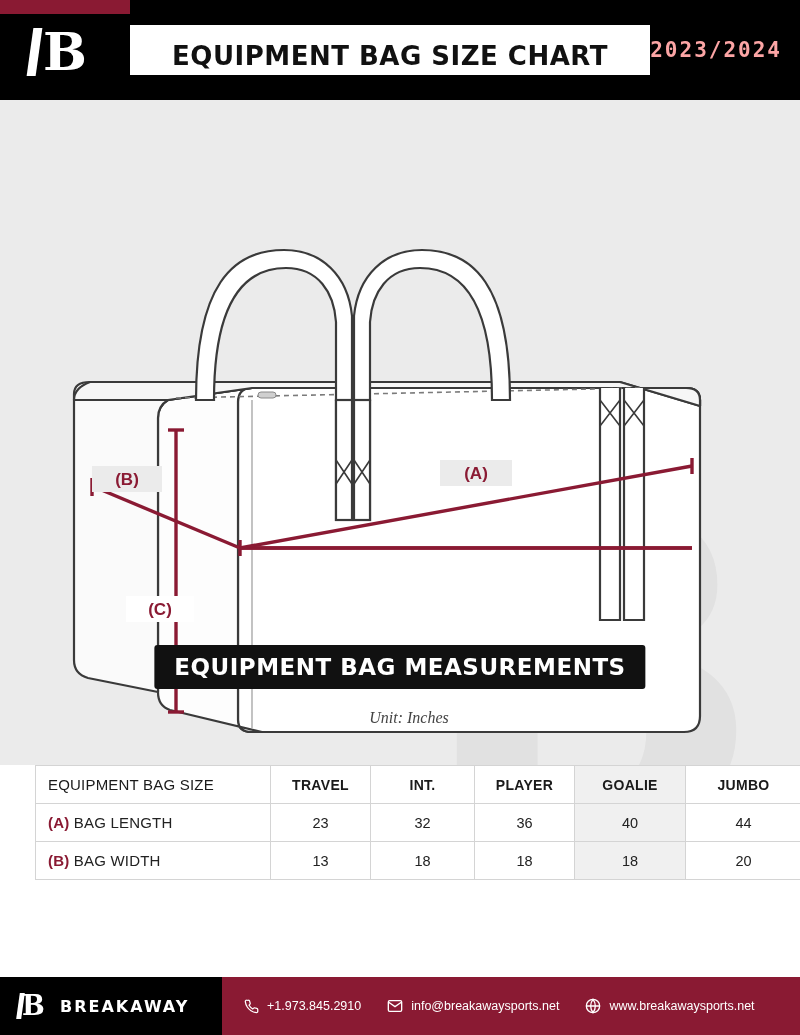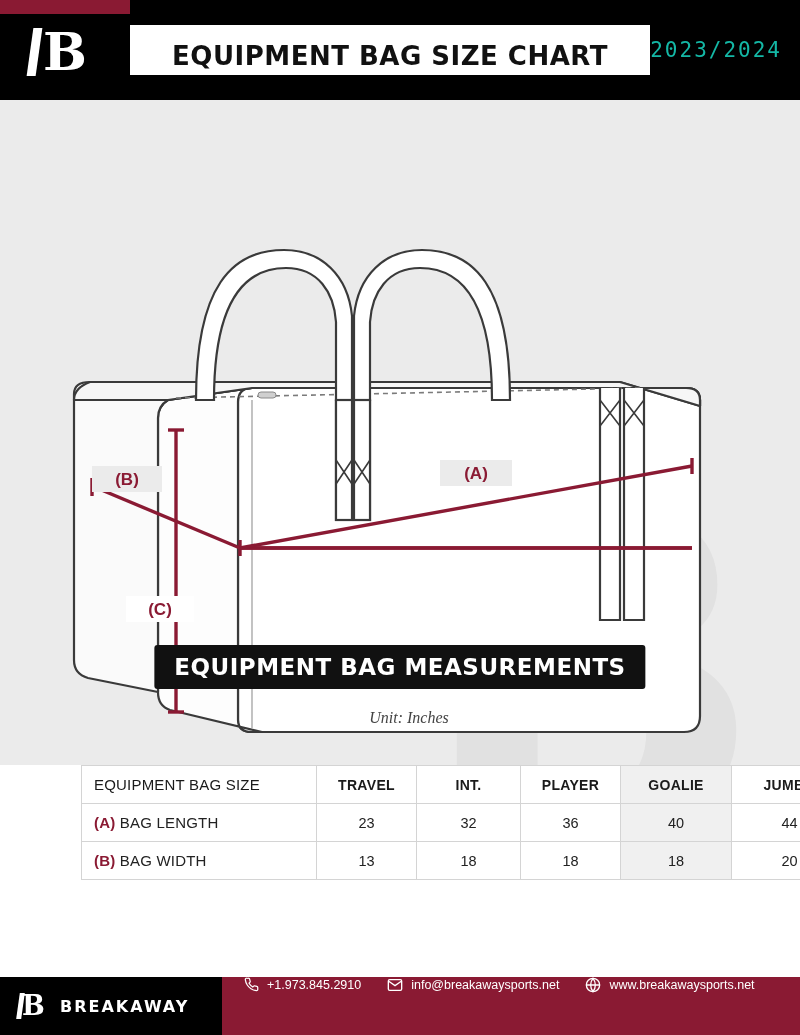--- a/index.html
+++ b/index.html
@@ -71,23 +71,23 @@
     letter-spacing: 0.5px;
     color: #111111;
     text-transform: uppercase;
     margin-top: 12px;
   }
   .season {
     position: absolute;
     right: 18px; top: 25px;
     height: 50px;
     display: flex; align-items: center;
-    color: #14b8a6;
+    color: #fca5a5;
     font-family: "DejaVu Sans Mono", monospace;
-    font-weight: normal;
+    font-weight: bold;
     font-size: 21px;
     letter-spacing: 2px;
   }
 
   
   .body-area {
     position: relative;
     height: 665px;
     background: #ebebeb;
     overflow: hidden;
@@ -133,21 +133,20 @@
     font-style: italic;
     font-size: 16px;
     color: #444444;
   }
 
   
   .table-wrap {
     position: relative;
     padding: 0 35px;
     background: #ffffff;
-    margin-left: 46px;
   }
   table {
     width: 730px;
     border-collapse: collapse;
     table-layout: fixed;
   }
   th, td {
     border: 1px solid #d4d4d4;
     height: 38px;
     text-align: center;
@@ -213,21 +212,21 @@
   .footer-brand-name {
     color: #ffffff;
     font-family: "DejaVu Sans", sans-serif;
     font-weight: bold;
     font-size: 16px;
     letter-spacing: 2px;
   }
   .footer-contact {
     flex: 1;
     background: #8a1a33;
-    display: flex; align-items: flex-start;
+    display: flex; align-items: center;
     gap: 26px;
     padding-left: 22px;
     color: #ffffff;
     font-size: 12.5px;
   }
   .contact-item { display: flex; align-items: center; gap: 8px; white-space: nowrap; }
   .contact-item svg { display: block; }
 </style>
 </head>
 <body>

